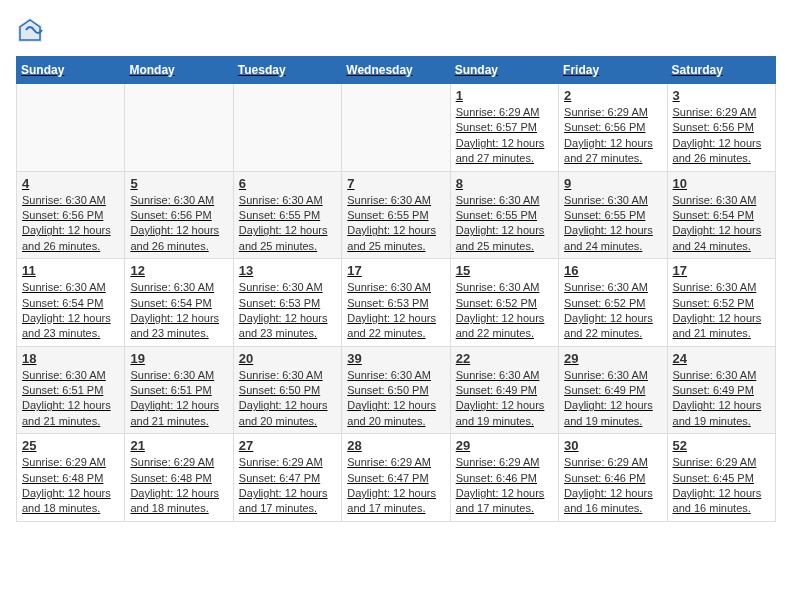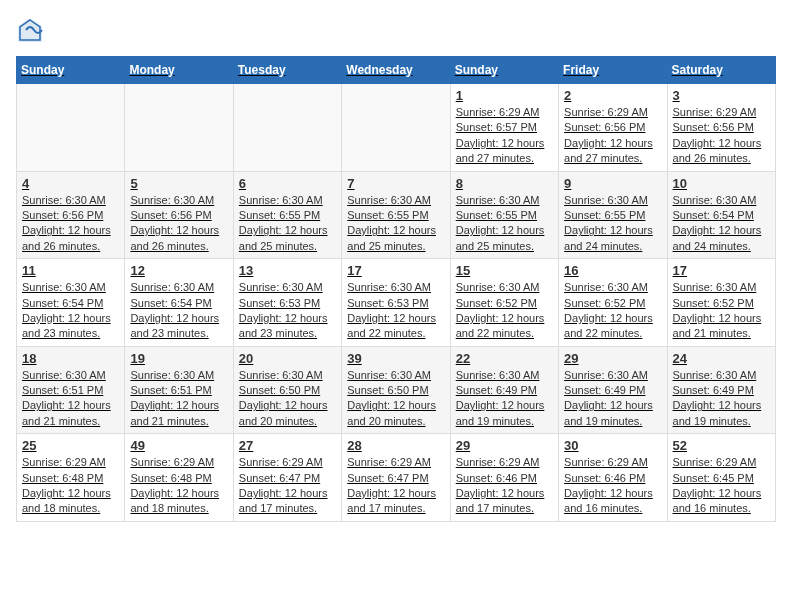--- a/index.html
+++ b/index.html
@@ -306,21 +306,21 @@
       </tr>
       <tr>
         <td>
           <span class="day-number">25</span>
           <div class="day-info" style="white-space: pre-line;">Sunrise: 6:29 AM
 Sunset: 6:48 PM
 Daylight: 12 hours
 and 18 minutes.</div>
         </td>
         <td>
-          <span class="day-number">49</span>
+          <span class="day-number">21</span>
           <div class="day-info" style="white-space: pre-line;">Sunrise: 6:29 AM
 Sunset: 6:48 PM
 Daylight: 12 hours
 and 18 minutes.</div>
         </td>
         <td>
           <span class="day-number">27</span>
           <div class="day-info" style="white-space: pre-line;">Sunrise: 6:29 AM
 Sunset: 6:47 PM
 Daylight: 12 hours

